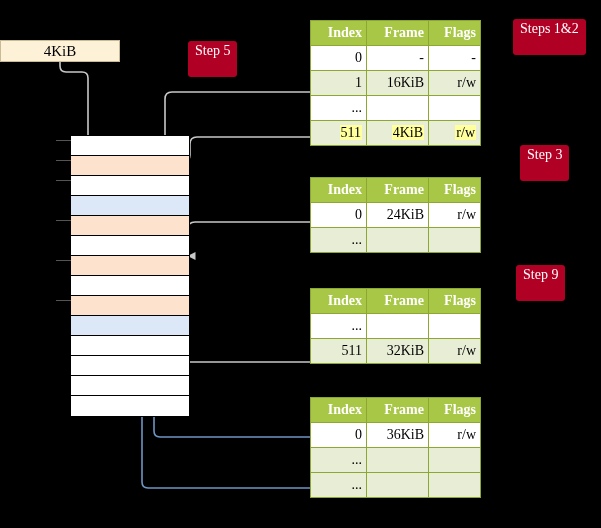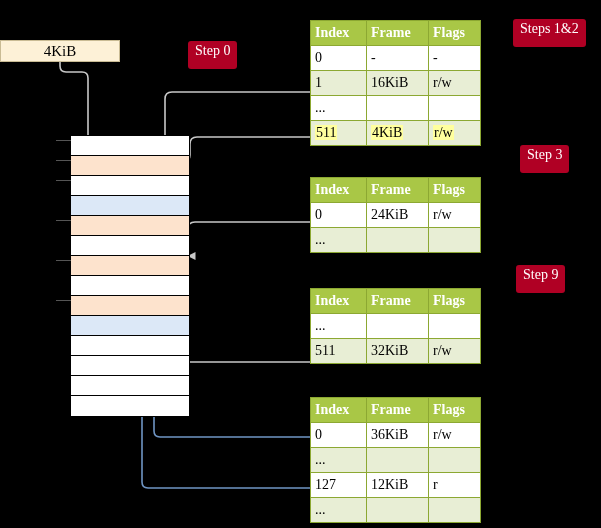--- a/index.html
+++ b/index.html
@@ -30,21 +30,21 @@
   }
 
   
   .badge {
     position: absolute;
     box-sizing: border-box;
     background: #b00024;
     color: #ffffff;
     font-size: 14px;
     line-height: 20px;
-    height: 28px;
+    height: 36px;
     padding: 0 7px;
     border-radius: 3px;
     white-space: nowrap;
     text-align: center;
   }
 
   
   .memcol {
     position: absolute;
     box-sizing: border-box;
@@ -80,21 +80,21 @@
   }
   .ptable td, .ptable th {
     box-sizing: border-box;
     border: 1px solid #8ca832;
     padding: 0 4px;
     font-size: 14px;
     line-height: 24px;
     height: 24px;
     font-family: "Liberation Serif", "DejaVu Serif", serif;
     color: #000000;
-    text-align: left;
+    text-align: right;
     vertical-align: middle;
     overflow: hidden;
     white-space: nowrap;
   }
   .ptable th {
     background: #a9c746;
     color: #ffffff;
     font-weight: bold;
     border-color: #8ca832;
   }
@@ -151,21 +151,21 @@
     <g>
       <path d="M310,488 L148,488 Q142,488 142,482 L142,210" fill="none" stroke="#6f95c4" stroke-width="1.6" marker-end="url(#ahBlue)"></path>
     </g>
   </svg>
 
   <div class="src-box" style="left:0px; top:40px; width:120px; height:22px;">
     <span>4KiB</span>
   </div>
 
   <div class="badge" style="left:188px; top:41px;">
-    <span>Step 0</span>
+    <span>Step 5</span>
   </div>
   <div class="badge" style="left:513px; top:19px;">
     <span>Steps 1&amp;2</span>
   </div>
   <div class="badge" style="left:520px; top:145px;">
     <span>Step 3</span>
   </div>
   <div class="badge" style="left:516px; top:265px;">
     <span>Step 9</span>
   </div>
@@ -279,25 +279,20 @@
         <tr class="plain">
           <td>0</td>
           <td>36KiB</td>
           <td>r/w</td>
         </tr>
         <tr class="alt">
           <td>...</td>
           <td></td>
           <td></td>
         </tr>
-        <tr class="plain">
-          <td>127</td>
-          <td>12KiB</td>
-          <td>r</td>
-        </tr>
         <tr class="alt">
           <td>...</td>
           <td></td>
           <td></td>
         </tr>
       </tbody>
     </table>
 
 </div>
 

